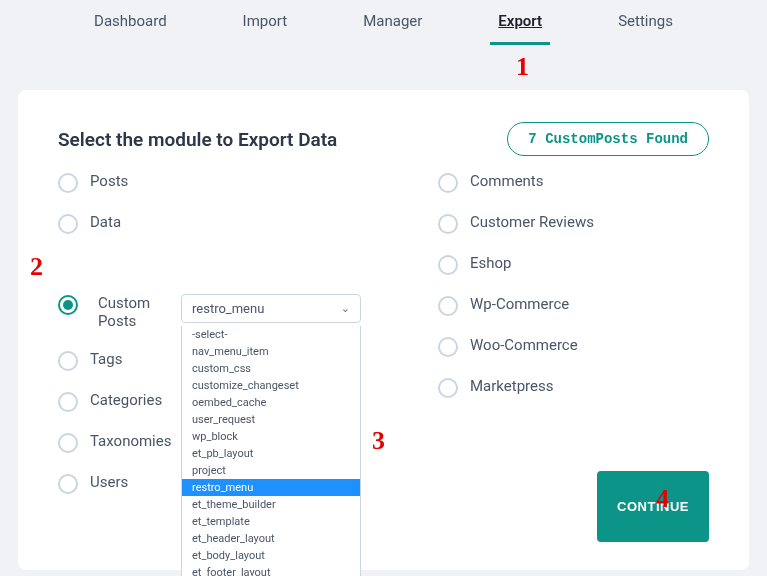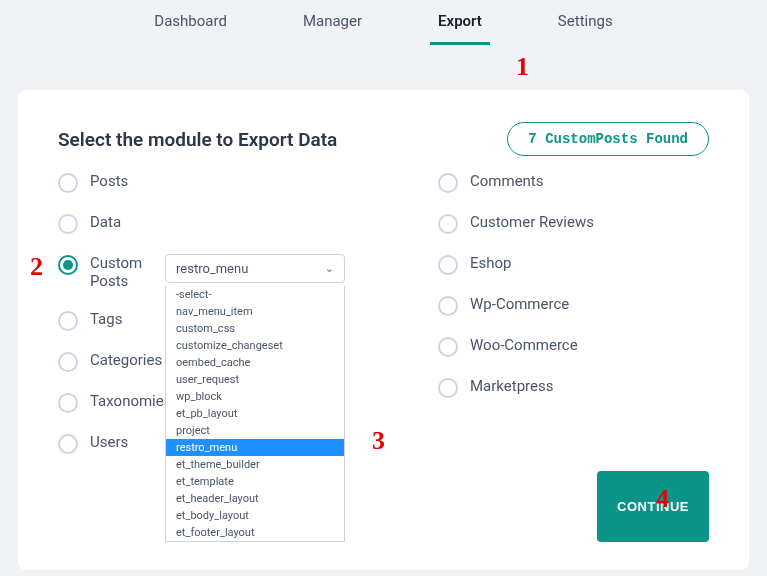--- a/index.html
+++ b/index.html
@@ -21,20 +21,21 @@
       padding: 12px 8px;
       color: #4a5568;
       font-size: 15px;
       cursor: pointer;
       border-bottom: 3px solid transparent;
     }
     .tab.active {
       color: #1a202c;
       font-weight: 600;
       border-bottom: 3px solid #0d9488;
+      text-decoration: underline;
     }
     .card {
       background: #fff;
       margin: 45px 18px 18px 18px;
       border-radius: 8px;
       padding: 32px 40px 28px 40px;
       position: relative;
       height: 480px;
     }
     .card-header {
@@ -94,21 +95,22 @@
       background: #0d9488;
       border-radius: 50%;
     }
     .radio-label {
       font-size: 15px;
       color: #4a5568;
     }
     .custom-posts-row {
       display: flex;
       align-items: flex-start;
-      gap: 12px;
+      gap: 20px;
+      margin-top: 40px;
     }
     .custom-posts-label {
       display: flex;
       flex-direction: column;
       font-size: 15px;
       color: #4a5568;
       width: 55px;
     }
     .select-wrap {
       position: relative;
@@ -174,20 +176,21 @@
       font-weight: 700;
       font-family: "Times New Roman", serif;
       pointer-events: none;
     }
   </style>
 </head>
 <body>
 
 <div class="tabs">
   <div class="tab">Dashboard</div>
+  <div class="tab">Import</div>
   <div class="tab">Manager</div>
   <div class="tab active">Export</div>
   <div class="tab">Settings</div>
 </div>
 
 <div class="card">
   <div class="card-header">
     <div class="title">Select the module to Export Data</div>
     <div class="badge">7 CustomPosts Found</div>
   </div>

